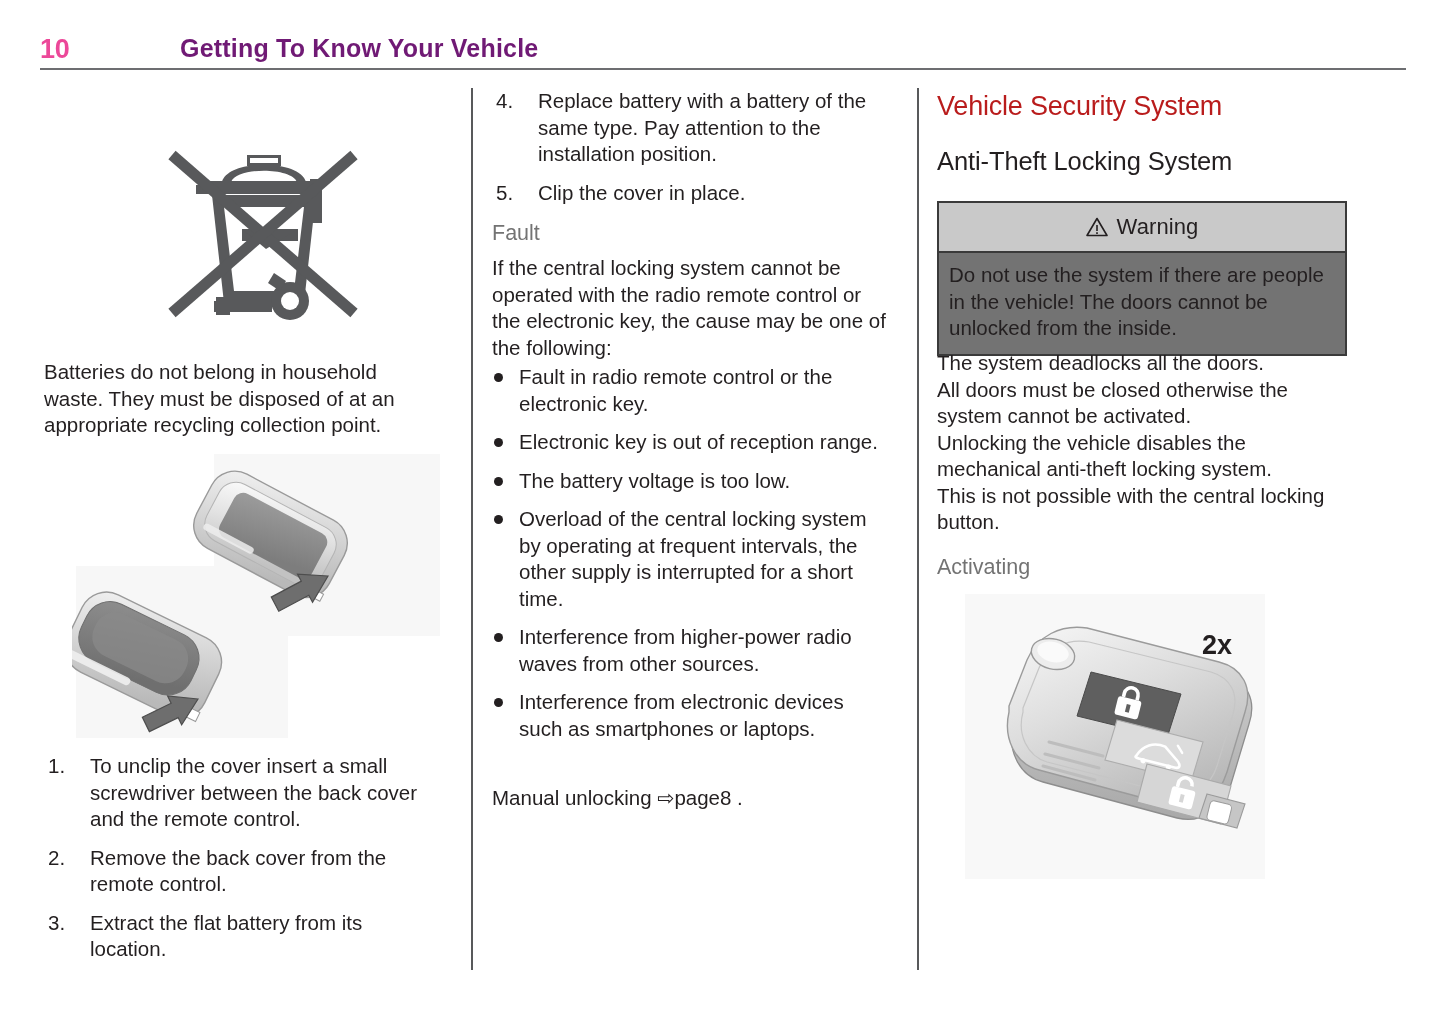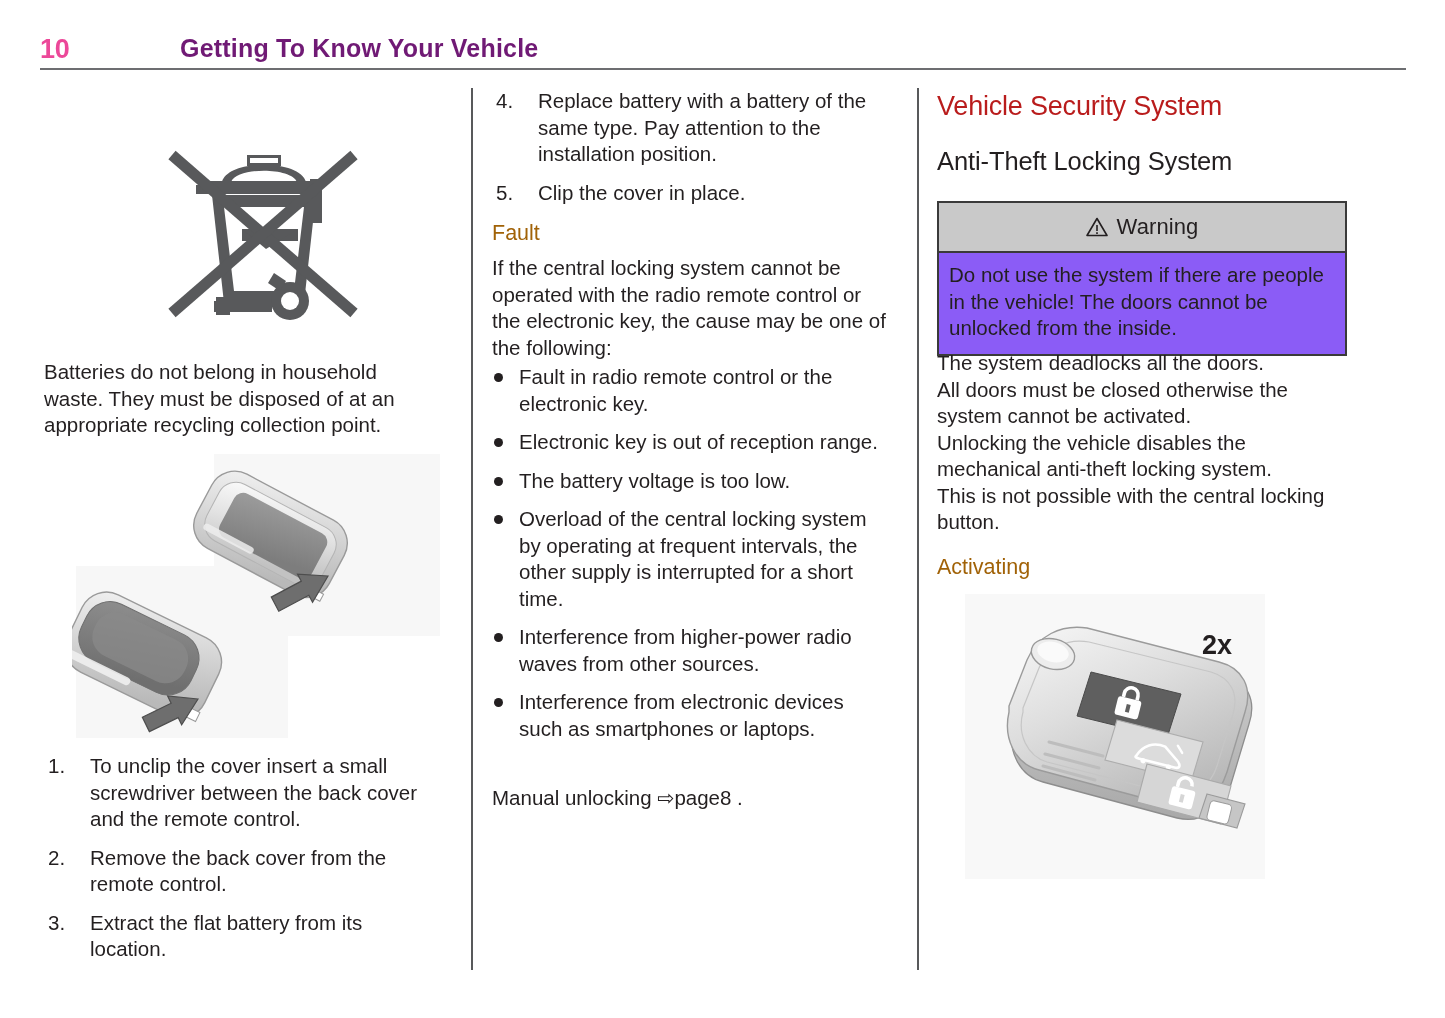--- a/index.html
+++ b/index.html
@@ -93,21 +93,21 @@
     font-weight: normal;
     line-height: 31px;
     letter-spacing: -0.1px;
     color: #231f20;
   }
   h3.sub-sub-title {
     margin: 0;
     font-size: 21.5px;
     font-weight: normal;
     line-height: 27px;
-    color: #a16207;
+    color: #737373;
   }
 
   
   ol.num-list {
     list-style: none;
     margin: 0;
     padding: 0;
   }
   ol.num-list > li {
     position: relative;
@@ -147,21 +147,21 @@
     width: 9px;
     height: 9px;
     border-radius: 50%;
     background: #231f20;
   }
 
   
   .warning-box {
     border: 2px solid #3a3a3a;
     margin-top: 13px;
-    background: #8b5cf6;
+    background: #737373;
   }
   .warning-head {
     background: #c9c9c9;
     border-bottom: 2px solid #3a3a3a;
     height: 48px;
     display: flex;
     align-items: center;
     justify-content: center;
     gap: 9px;
   }

